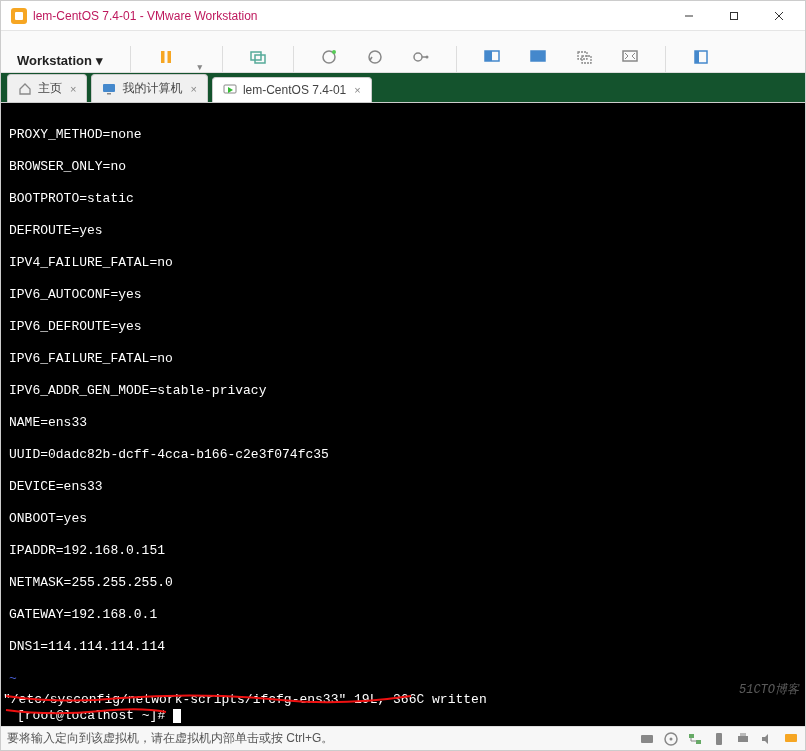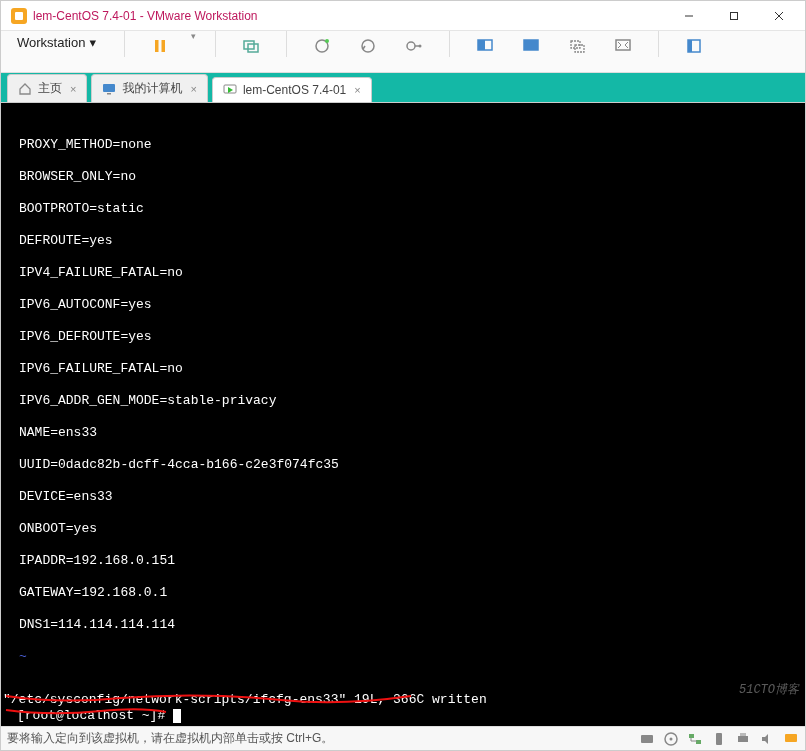--- a/index.html
+++ b/index.html
@@ -38,25 +38,26 @@
     .win-btn {
       width: 45px; height: 30px;
       display: flex; align-items: center; justify-content: center;
       color: #555;
     }
 
     
     .toolbar {
       height: 42px;
       display: flex;
-      align-items: flex-start;
+      align-items: flex-end;
       padding: 0 8px;
       gap: 16px;
       background: #fafafa;
       border-bottom: 1px solid #ddd;
+      font-weight: bold;
     }
     .ws-menu {
       display: flex; align-items: center; gap: 4px;
       padding: 4px 8px; border-radius: 3px;
       font-size: 13px; color: #222;
     }
     .tb-sep { width: 1px; height: 26px; background: #ddd; margin: 0 4px; }
     .tb-btn {
       width: 30px; height: 30px;
       display: flex; align-items: center; justify-content: center;
@@ -64,21 +65,21 @@
     }
     .tb-btn svg { width: 18px; height: 18px; }
 
     
     .tabrow {
       height: 30px;
       display: flex;
       align-items: flex-end;
       padding: 0 6px;
       gap: 0;
-      background: #14b8a6;
+      background: #14532d;
       border-bottom: 1px solid #ccc;
     }
     .tab {
       display: flex; align-items: center; gap: 6px;
       padding: 5px 10px;
       background: #f0f0f0;
       border: 1px solid #ccc;
       border-bottom: none;
       border-radius: 4px 4px 0 0;
       margin-right: 4px;
@@ -91,21 +92,21 @@
     .tab-icon { width: 14px; height: 14px; display: flex; align-items: center; justify-content: center; }
 
     
     .terminal {
       flex: 1;
       background: #000;
       color: #fff;
       font-family: "Consolas", "Courier New", monospace;
       font-size: 13px;
       line-height: 16px;
-      padding: 18px;
+      padding: 8px;
       overflow: hidden;
       position: relative;
       white-space: pre;
     }
     .terminal .tilde { color: #4a5fd6; }
     .terminal .status-line { position: absolute; bottom: 18px; left: 2px; }
     .terminal .prompt-line { position: absolute; bottom: 2px; left: 2px; margin-left: 14px; }
     .cursor {
       display: inline-block;
       width: 8px; height: 14px;
@@ -282,20 +283,21 @@
 <div>IPV4_FAILURE_FATAL=no</div>
 <div>IPV6_AUTOCONF=yes</div>
 <div>IPV6_DEFROUTE=yes</div>
 <div>IPV6_FAILURE_FATAL=no</div>
 <div>IPV6_ADDR_GEN_MODE=stable-privacy</div>
 <div>NAME=ens33</div>
 <div>UUID=0dadc82b-dcff-4cca-b166-c2e3f074fc35</div>
 <div>DEVICE=ens33</div>
 <div>ONBOOT=yes</div>
 <div>IPADDR=192.168.0.151</div>
+<div>NETMASK=255.255.255.0</div>
 <div>GATEWAY=192.168.0.1</div>
 <div>DNS1=114.114.114.114</div>
 <div class="tilde">~</div>
 
 
 
 
 
 
 

